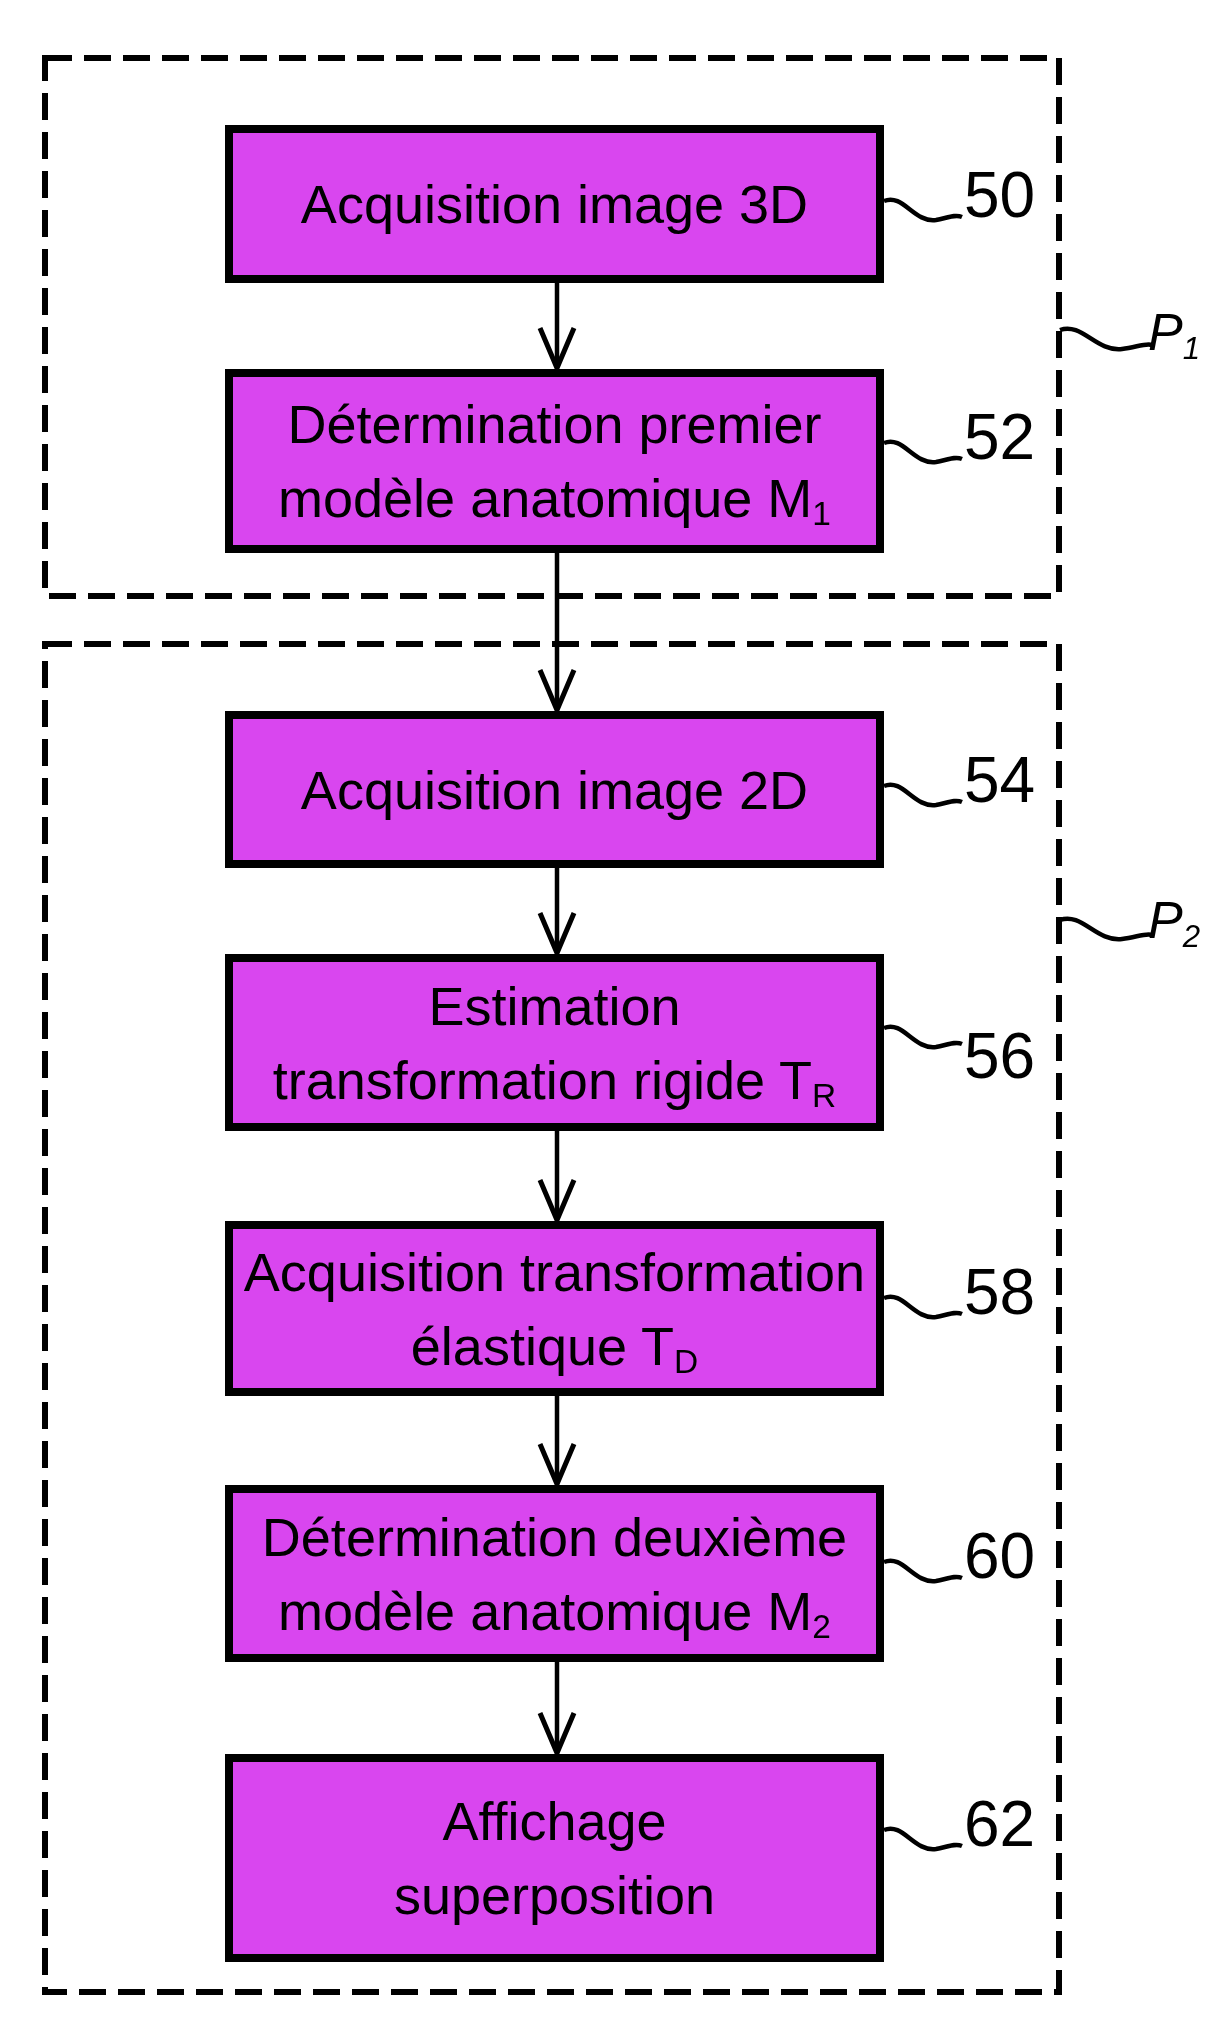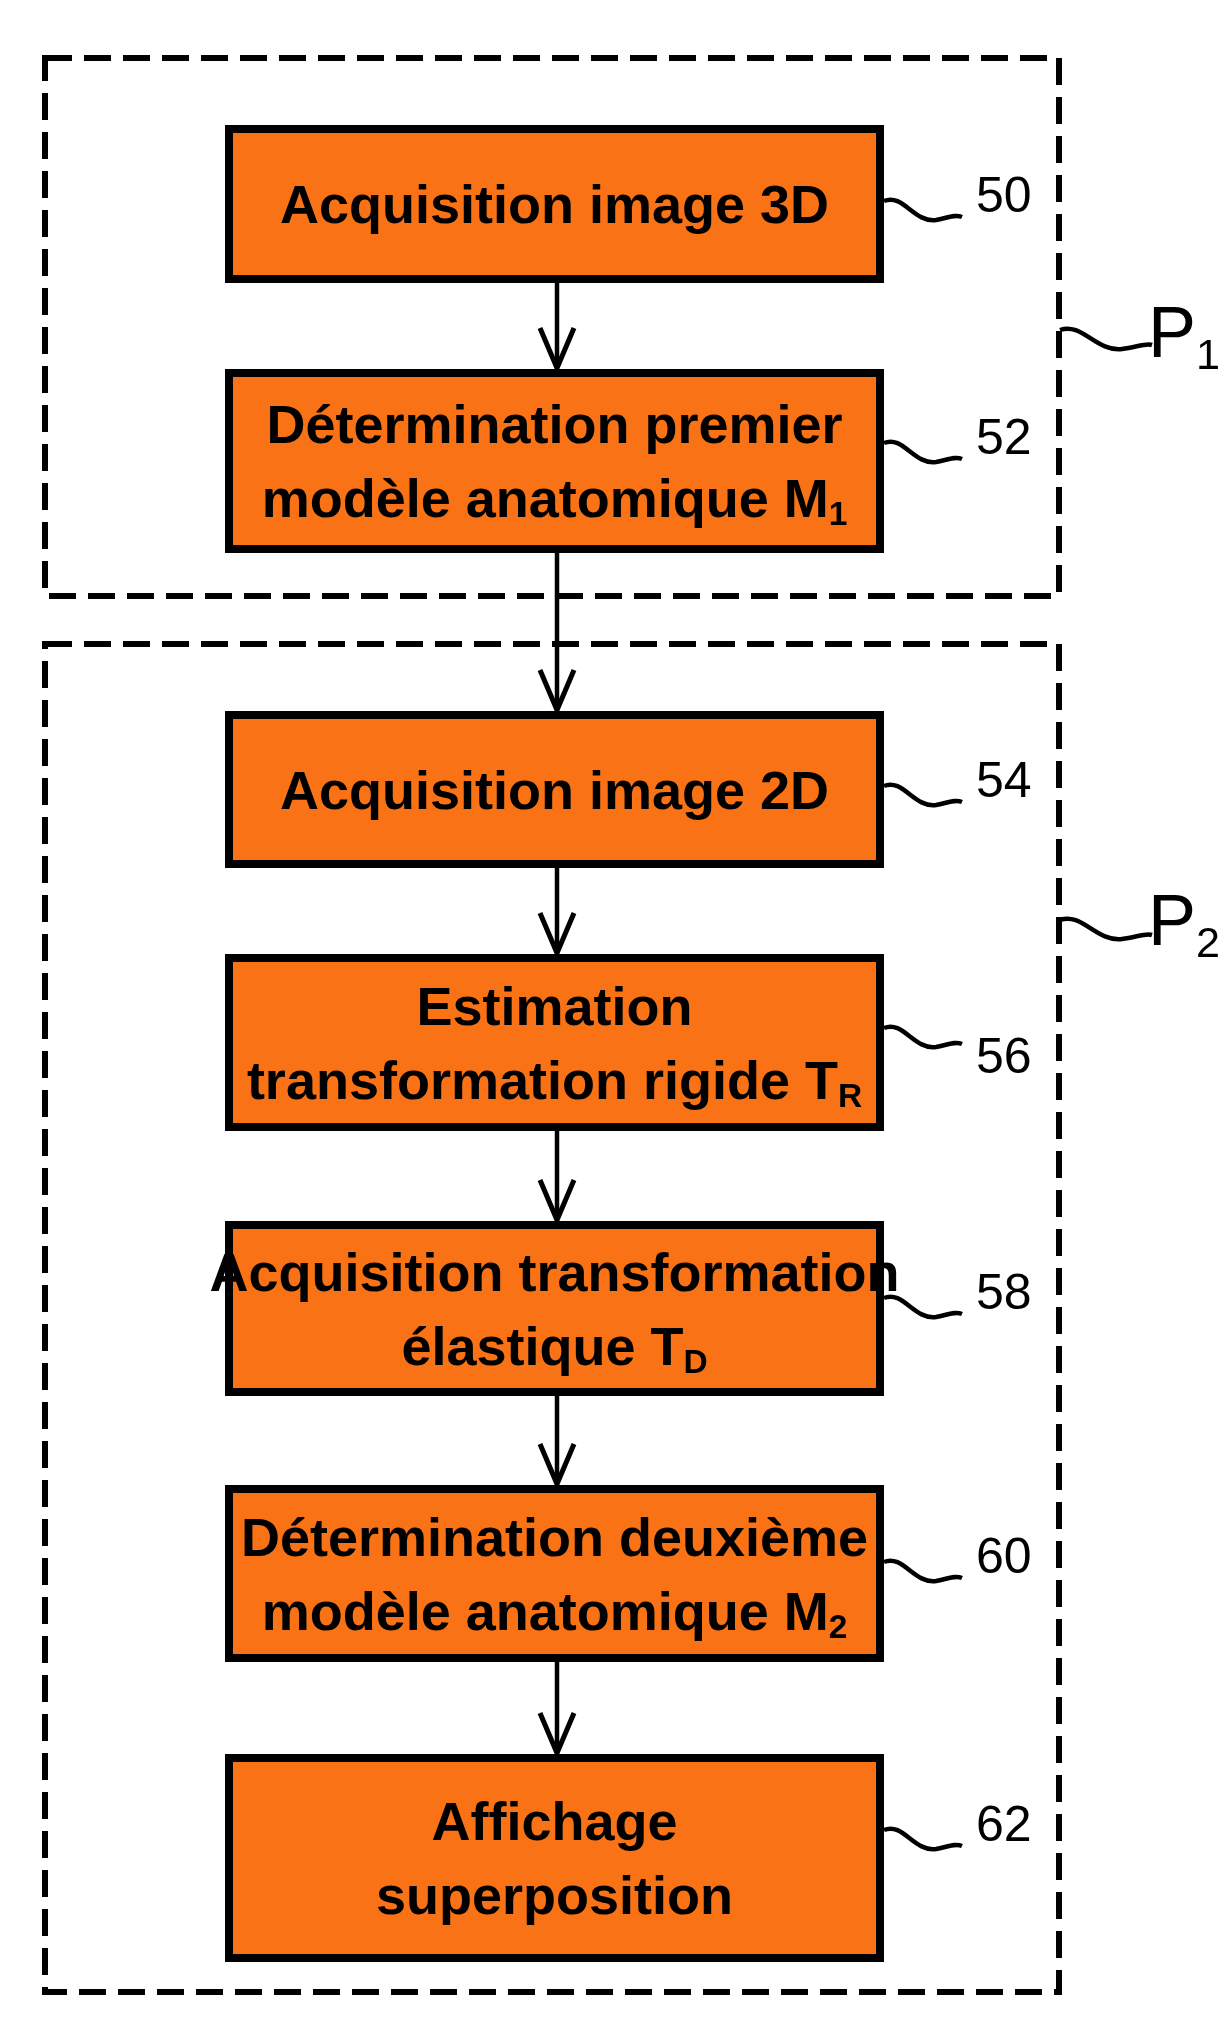--- a/index.html
+++ b/index.html
@@ -10,38 +10,37 @@
     font-family:"Liberation Sans","DejaVu Sans",sans-serif;
     color:#000000;
     overflow:hidden;
   }
   .overlay{position:absolute;left:0;top:0;width:1230px;height:2044px;}
   .fbox{
     position:absolute;
     left:225px;width:659px;
     box-sizing:border-box;
     border:8px solid #000000;
-    background:#f97316;
+    background:#d946ef;
     display:flex;flex-direction:column;
     align-items:center;justify-content:center;
     text-align:left;
-    font-weight:bold;
   }
   .line{
     font-size:54px;line-height:74px;white-space:nowrap;
     letter-spacing:0px;
   }
   .sb{font-size:0.62em;vertical-align:-0.24em;line-height:0;}
   .ref{
     position:absolute;left:964px;width:110px;
-    font-size:50px;line-height:62px;white-space:nowrap;margin-left:12px;
+    font-size:64px;line-height:62px;white-space:nowrap;
   }
   .plabel{
     position:absolute;left:1148px;
-    font-size:72px;line-height:64px;white-space:nowrap;
+    font-size:52px;line-height:64px;white-space:nowrap;font-style:italic;
   }
   .psub{font-size:0.60em;vertical-align:-0.28em;line-height:0;}
 </style>
 </head>
 <body>
 
 <div class="canvas">
 
   <svg class="overlay" viewBox="0 0 1230 2044">
 

